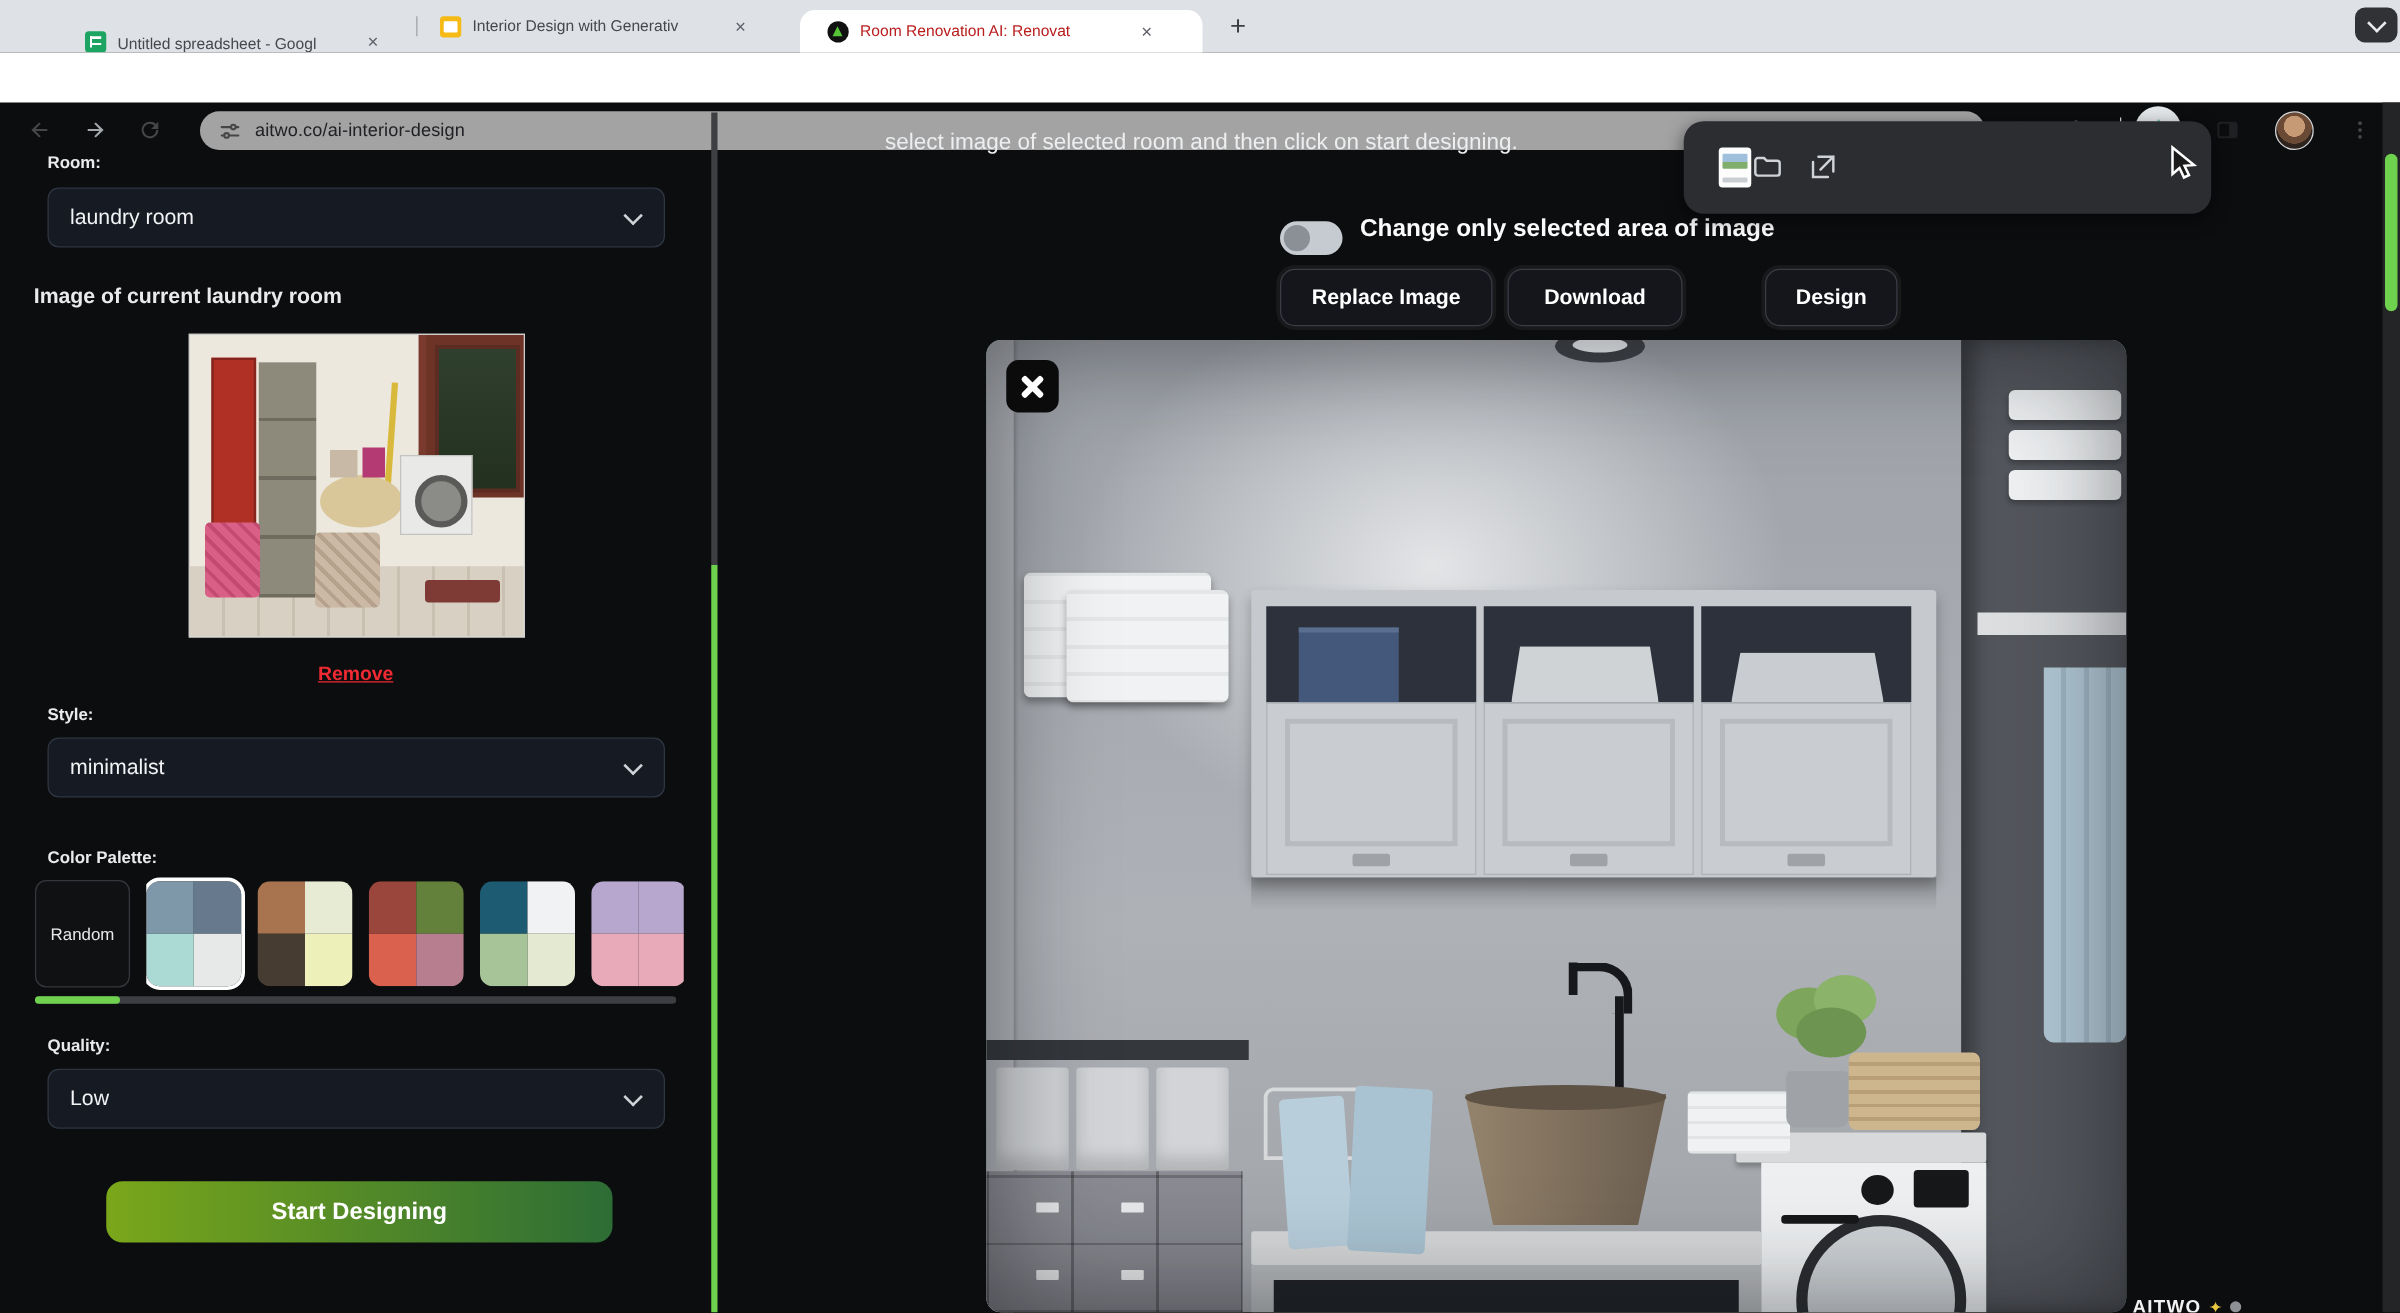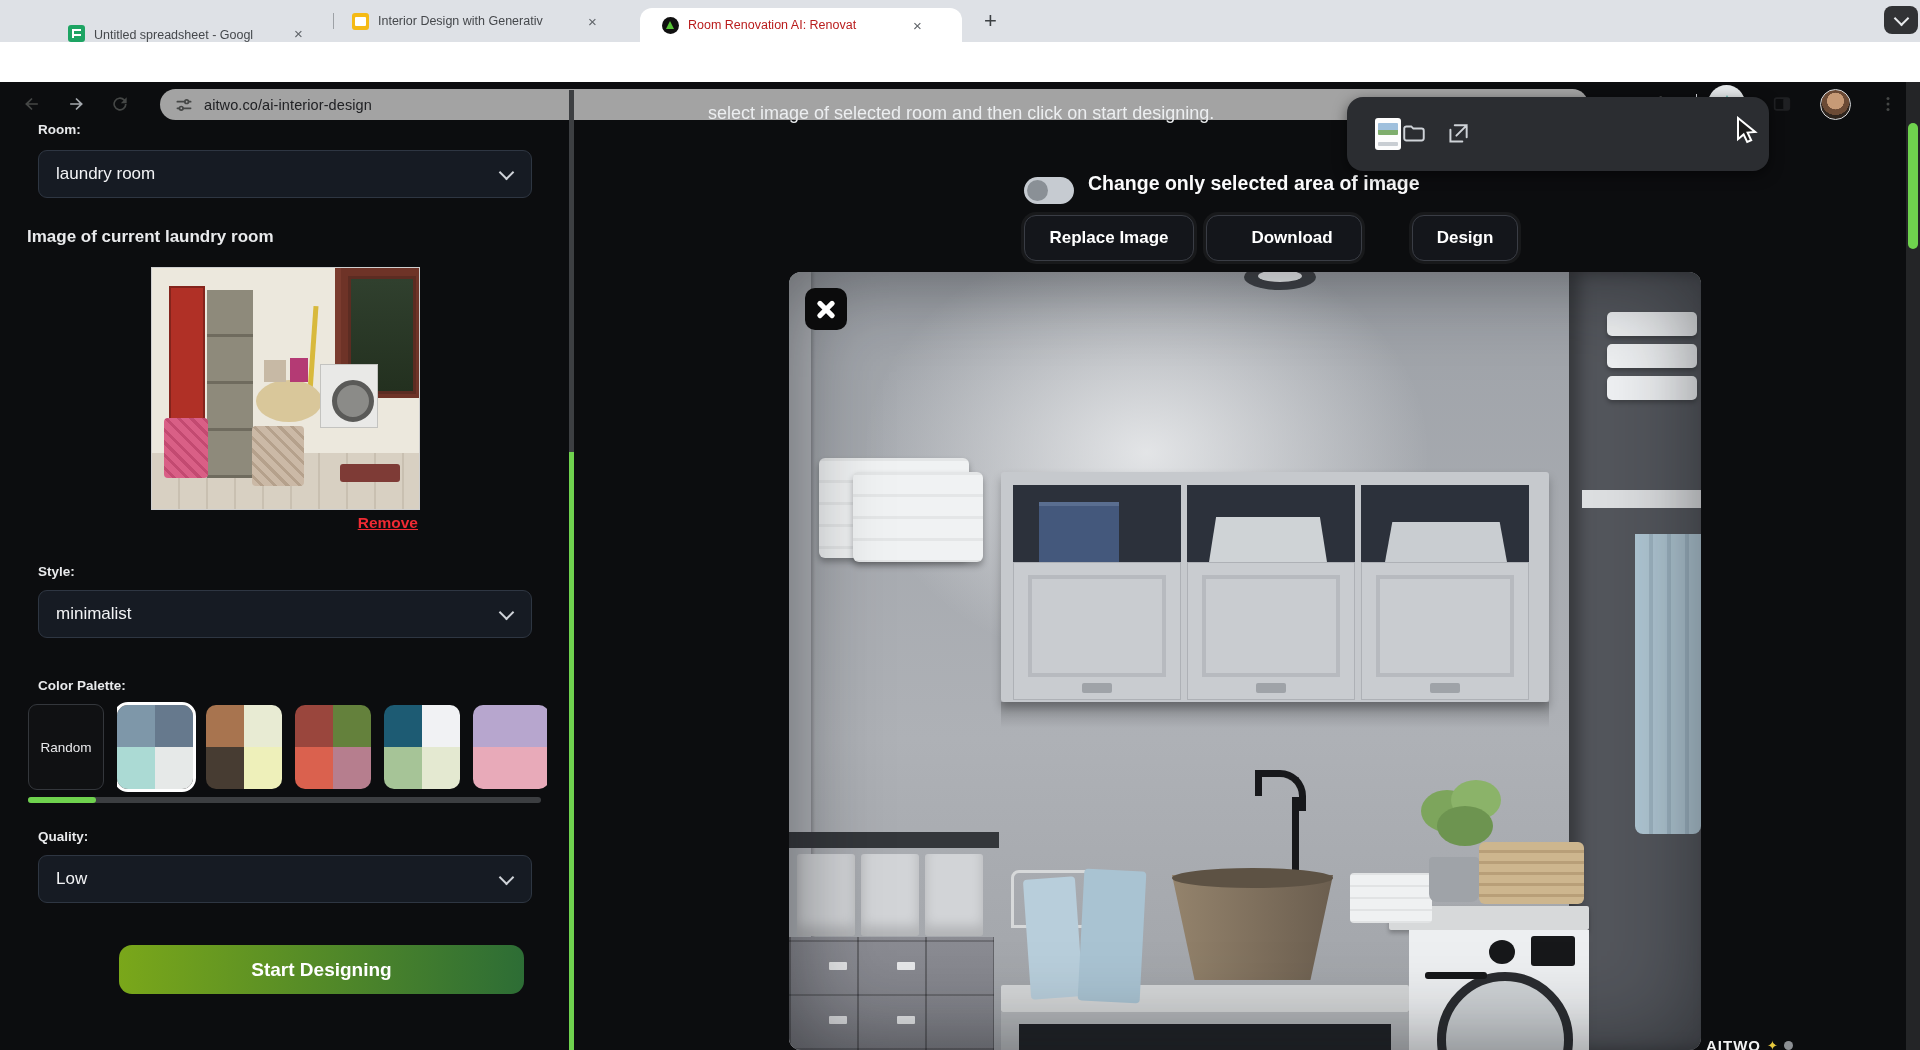--- a/index.html
+++ b/index.html
@@ -55,33 +55,33 @@
   .dl-act{width:26px;height:26px;margin-right:18px;flex:0 0 auto;}
 
   
   .side-label{left:38px;font-size:13.5px;font-weight:700;color:#e9eaec;}
   .dd{left:38px;width:492px;height:46px;background:#161b23;border:1px solid #2e3642;border-radius:9px;
       display:flex;align-items:center;color:#f2f3f5;font-size:17px;}
   .dd span{margin-left:17px;}
   .dd::after{content:"";position:absolute;right:19px;top:16px;width:9px;height:9px;
       border-right:2px solid #cfd3d8;border-bottom:2px solid #cfd3d8;transform:rotate(45deg);}
   #thumb{left:151px;top:267px;width:267px;height:241px;border:1px solid #cfcfcf;background:#e9e5da;overflow:hidden;}
-  #remove-link{left:151px;top:514px;width:267px;text-align:right;font-size:15.5px;font-weight:700;
+  #remove-link{left:151px;top:531px;width:267px;text-align:center;font-size:15.5px;font-weight:700;
       color:#ef2a33;text-decoration:underline;}
   #random-btn{left:28px;top:704px;width:74px;height:84px;background:#101113;border:1px solid #34373c;border-radius:9px;
       display:flex;align-items:center;justify-content:center;color:#e8e9eb;font-size:13.5px;}
   #palette-strip{left:117px;top:701px;width:430px;height:92px;display:flex;gap:13px;align-items:center;overflow:hidden;}
   .palette{width:76px;height:84px;border-radius:10px;overflow:hidden;display:grid;
       grid-template-columns:1fr 1fr;grid-template-rows:1fr 1fr;flex:0 0 auto;}
   .palette.selected{outline:3px solid #fff;outline-offset:0px;border-radius:11px;}
   #pal-scroll{left:28px;top:797px;width:513px;height:6px;background:#3c3e41;border-radius:3px;}
   #pal-thumb{left:0;top:0;width:68px;height:6px;background:#6fd24e;border-radius:3px;}
   #start-btn{left:85px;top:945px;width:405px;height:49px;border-radius:13px;
       background:linear-gradient(90deg,#7aa71a,#2d6d35);display:flex;align-items:center;justify-content:center;
-      color:#fff;font-size:19px;font-weight:700;margin-left:34px;}
+      color:#fff;font-size:19px;font-weight:700;}
   #side-scroll-gray{left:569px;top:90px;width:5px;height:362px;background:#3d3f42;}
   #side-scroll-green{left:569px;top:452px;width:5px;height:598px;background:#6fd24e;}
 
   
   #instruction{left:708px;top:103px;font-size:18px;color:#eceef0;}
   #toggle{left:1024px;top:177px;width:50px;height:27px;border-radius:14px;background:#c6cbd1;}
   #toggle-knob{left:3px;top:3px;width:21px;height:21px;border-radius:50%;background:#8a9096;}
   #toggle-label{left:1088px;top:172px;font-size:19.5px;font-weight:700;color:#fbfbfc;}
   .pill-btn{top:215px;height:44px;border-radius:12px;background:#14161b;border:1px solid #3a3d45;
      box-shadow:0 0 0 3px rgba(255,255,255,.05);display:flex;align-items:center;justify-content:center;
@@ -324,21 +324,21 @@
 <div id="instruction" class="abs">select image of selected room and then click on start designing.</div>
 
 <div id="toggle" class="abs">
   <div id="toggle-knob" class="abs"></div>
 </div>
 <div id="toggle-label" class="abs">Change only selected area of image</div>
 
 <div class="pill-btn abs" style="left:1024px;width:168px;">
   <span>Replace Image</span>
 </div>
-<div class="pill-btn abs" style="left:1206px;width:138px;padding-left:16px;">
+<div class="pill-btn abs" style="left:1206px;width:138px;">
   <span>Download</span>
 </div>
 <div class="pill-btn abs" style="left:1412px;width:104px;">
   <span>Design</span>
 </div>
 
 <div id="photo" class="abs">
   <div id="glow" class="p"></div>
   <div id="ceil-light" class="p"></div>
   <div id="ceil-core" class="p"></div>

